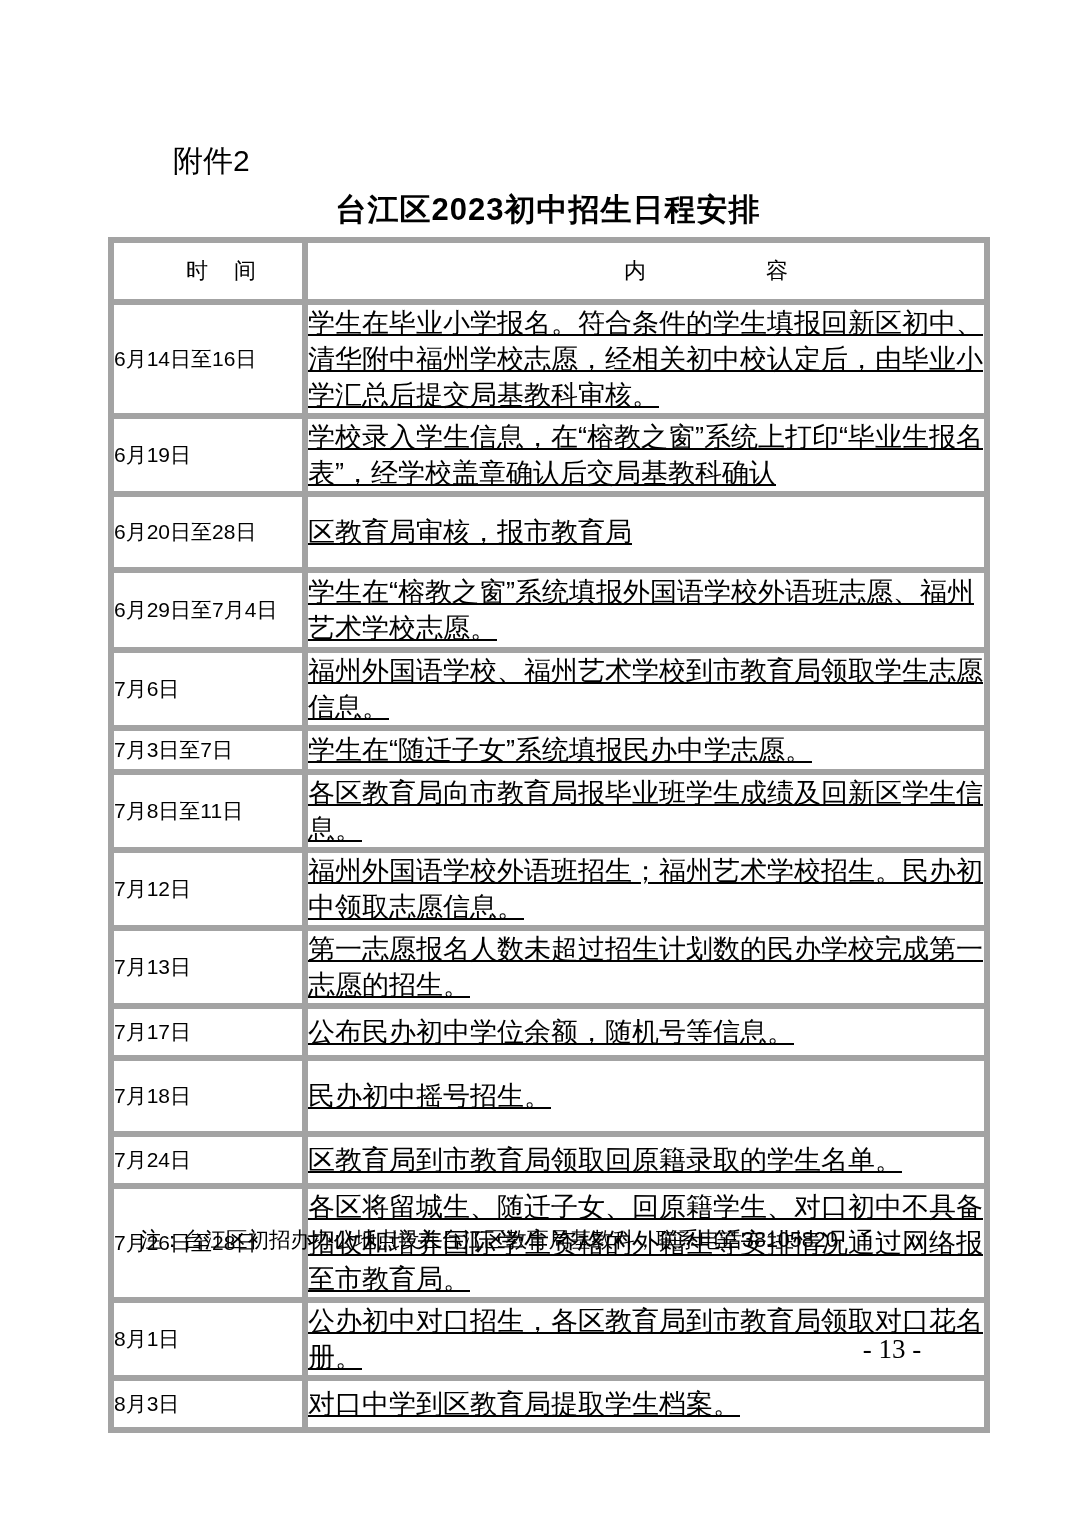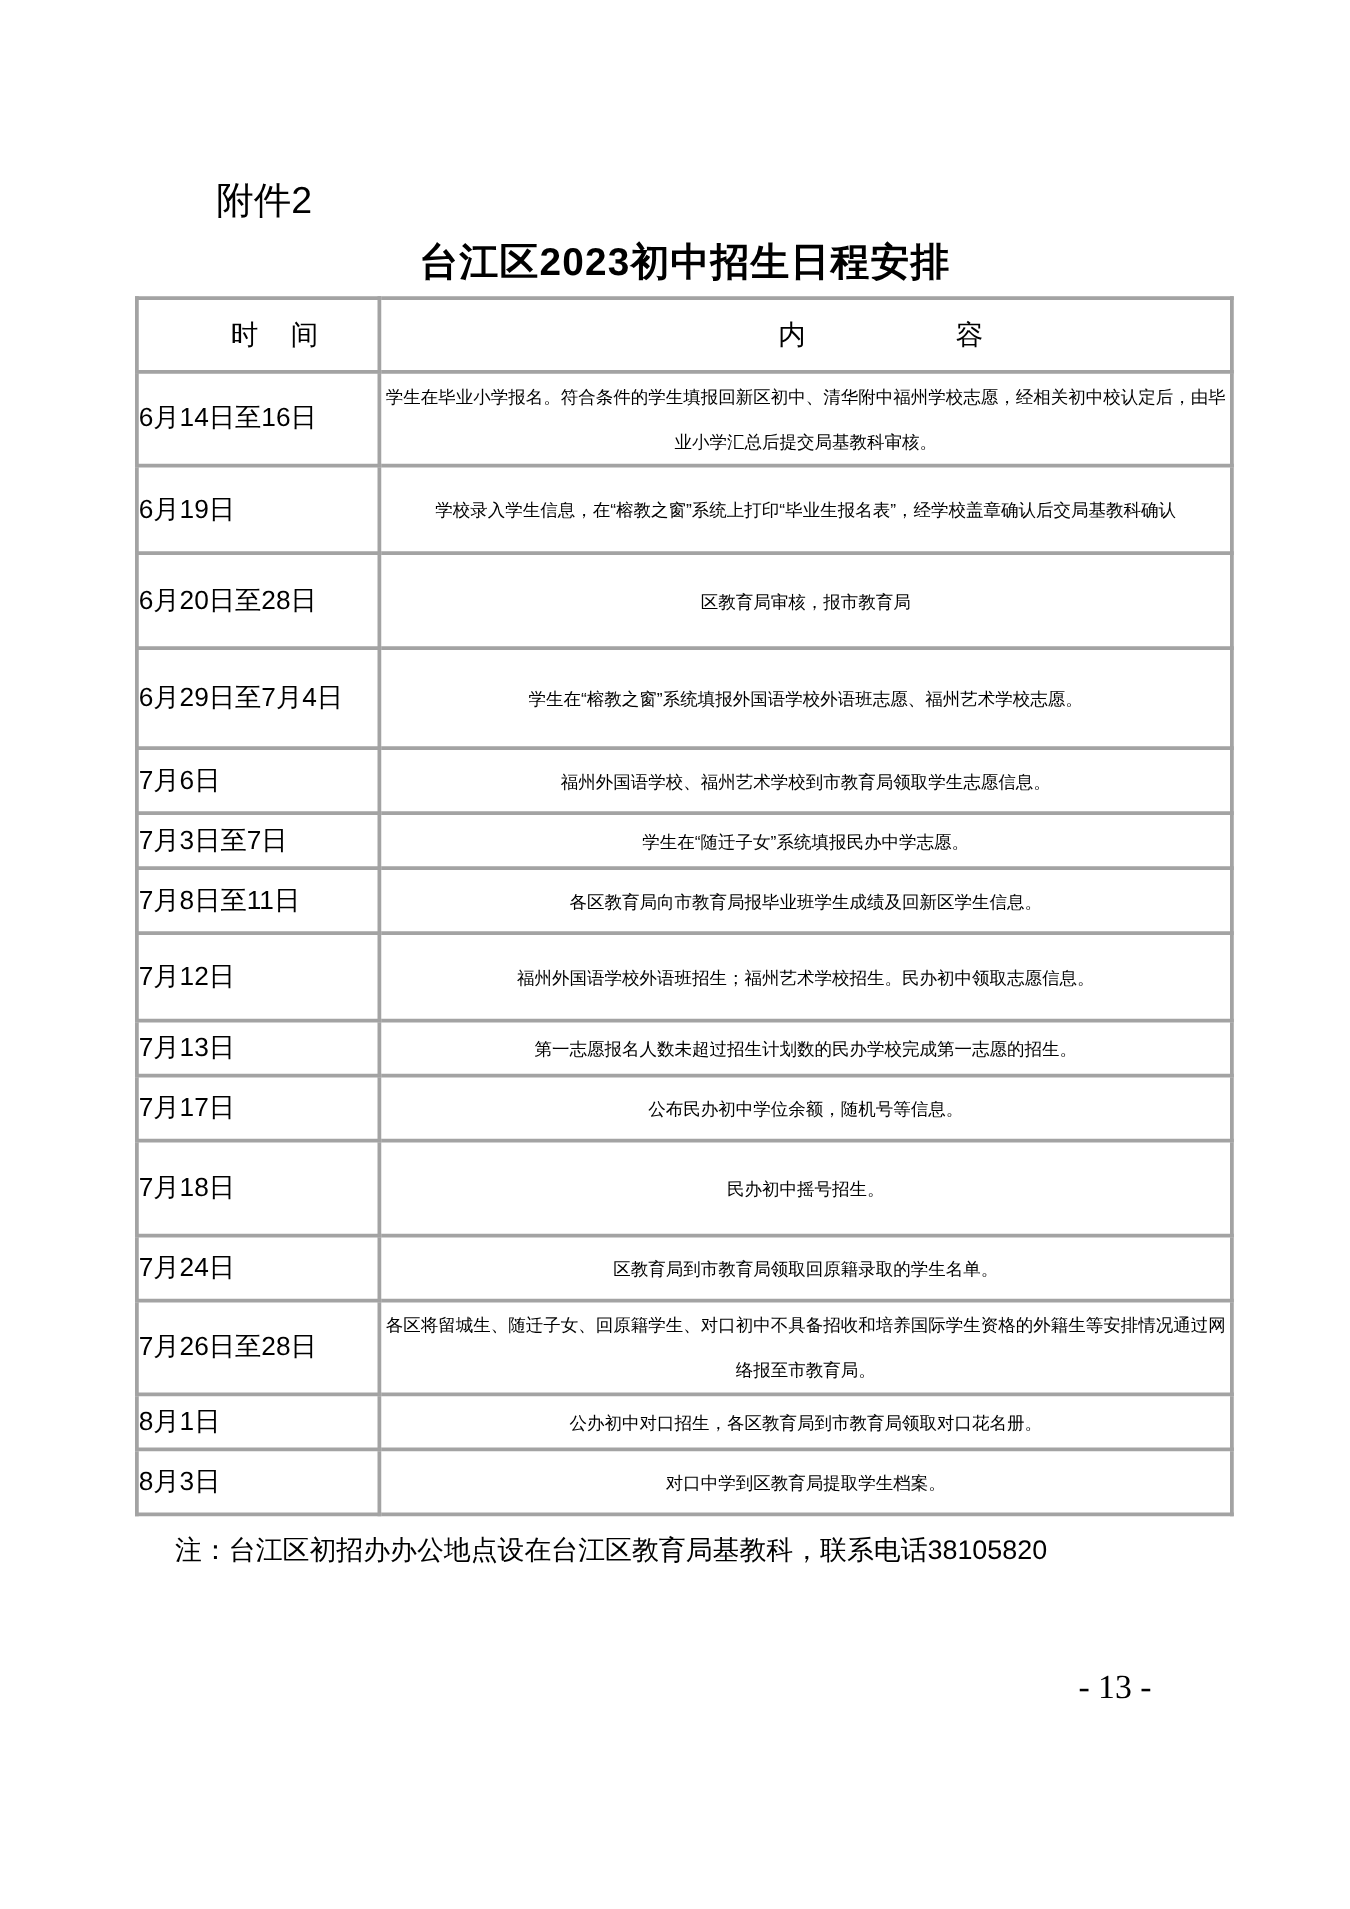--- a/index.html
+++ b/index.html
@@ -52,21 +52,21 @@
   
   .schedule-table {
     position: absolute;
     left: 108px;
     top: 237px;
     width: 876px;
     border-collapse: collapse;
     table-layout: fixed;
   }
   .schedule-table td, .schedule-table th {
-    border: 3px solid #a3a3a3;
+    border: 6px solid #a3a3a3;
     padding: 0;
     vertical-align: middle;
     font-weight: 400;
   }
   .col-time { width: 194px; }
   .col-content { width: 682px; }
 
   .head-cell {
     height: 56px;
     text-align: center;
@@ -82,25 +82,26 @@
   }
 
   .time-cell {
     text-align: left;
     font-size: 21px;
     line-height: 30px;
     padding: 4px 2px;
     white-space: nowrap;
   }
   .content-cell {
-    text-align: center;
-    font-size: 14px;
+    text-align: left;
+    font-size: 27px;
     line-height: 36px;
     padding: 6px 6px 6px 10px;
     letter-spacing: 0px;
+    text-decoration: underline;
   }
 
   .r-h1 { height: 70px; }
   .r-h3 { height: 76px; }
   .r-h4 { height: 80px; padding-left: 11px; }
   .r-h5 { height: 44px; }
   .r-h6 { height: 52px; }
 
   
   .footnote {

